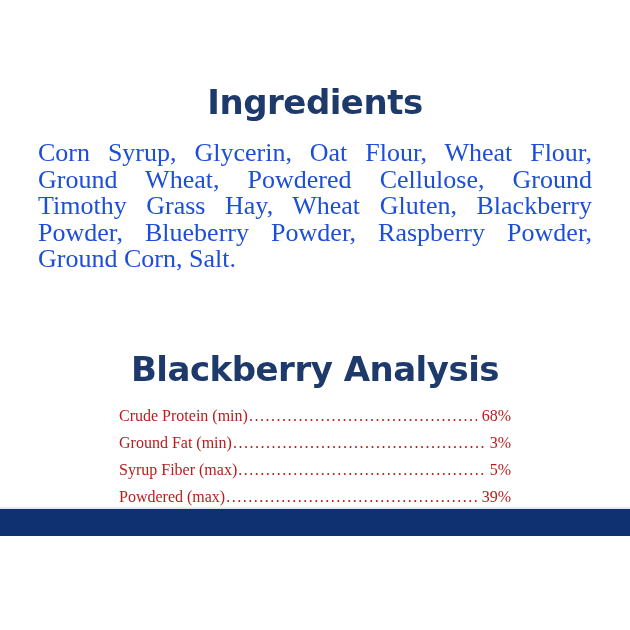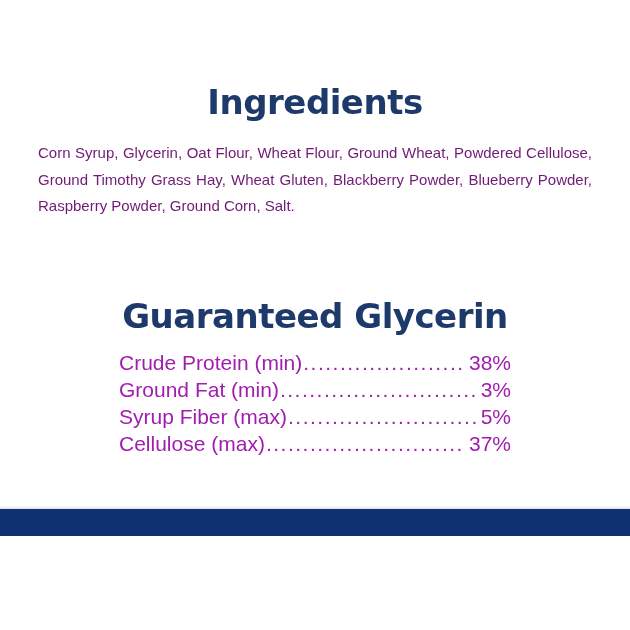--- a/index.html
+++ b/index.html
@@ -17,33 +17,35 @@
     text-align: center;
     font-family: "DejaVu Sans", sans-serif;
     font-weight: 700;
     font-size: 34px;
     letter-spacing: -0.5px;
     color: #1e3a6b;
   }
   .ingredients-title { padding-top: 82px; }
   .ingredients-text {
     margin: 18px 38px 0 38px;
-    font-size: 15px;
+    font-size: 26px;
     line-height: 26.5px;
     text-align: justify;
     text-justify: inter-word;
-    color: #701a75;
+    color: #1d4ed8;
+    font-family: Liberation Serif, serif;
   }
   .analysis-title { padding-top: 76px; }
   .analysis-rows {
     width: 392px;
     margin: 13px auto 0 auto;
-    font-size: 21px;
+    font-size: 16px;
     line-height: 27px;
-    color: #a21caf;
+    color: #b91c1c;
+    font-family: Liberation Serif, serif;
   }
   .analysis-row {
     display: flex;
     align-items: baseline;
   }
   .analysis-row .row-label { white-space: nowrap; }
   .dots {
     flex: 1 1 auto;
     overflow: hidden;
     white-space: nowrap;
@@ -76,47 +78,47 @@
 </style>
 </head>
 <body>
 
 <div class="page">
 
   <h1 class="section-title ingredients-title">Ingredients</h1>
 
   <p class="ingredients-text">Corn Syrup, Glycerin, Oat Flour, Wheat Flour, Ground Wheat, Powdered Cellulose, Ground Timothy Grass Hay, Wheat Gluten, Blackberry Powder, Blueberry Powder, Raspberry Powder, Ground Corn, Salt.</p>
 
-  <h2 class="section-title analysis-title">Guaranteed Glycerin</h2>
+  <h2 class="section-title analysis-title">Blackberry Analysis</h2>
 
   <div class="analysis-rows">
 
     <div class="analysis-row">
       <span class="row-label">Crude Protein (min)</span>
       <span class="dots"></span>
-      <span class="row-value">38%</span>
+      <span class="row-value">68%</span>
     </div>
 
     <div class="analysis-row">
       <span class="row-label">Ground Fat (min)</span>
       <span class="dots"></span>
       <span class="row-value">3%</span>
     </div>
 
 
     <div class="analysis-row">
       <span class="row-label">Syrup Fiber (max)</span>
       <span class="dots"></span>
       <span class="row-value">5%</span>
     </div>
 
     <div class="analysis-row">
-      <span class="row-label">Cellulose (max)</span>
+      <span class="row-label">Powdered (max)</span>
       <span class="dots"></span>
-      <span class="row-value">37%</span>
+      <span class="row-value">39%</span>
     </div>
 
   </div>
 
   <div class="footer-accent-line"></div>
   <div class="footer-bar"></div>
 
 </div>
 
 </body></html>

